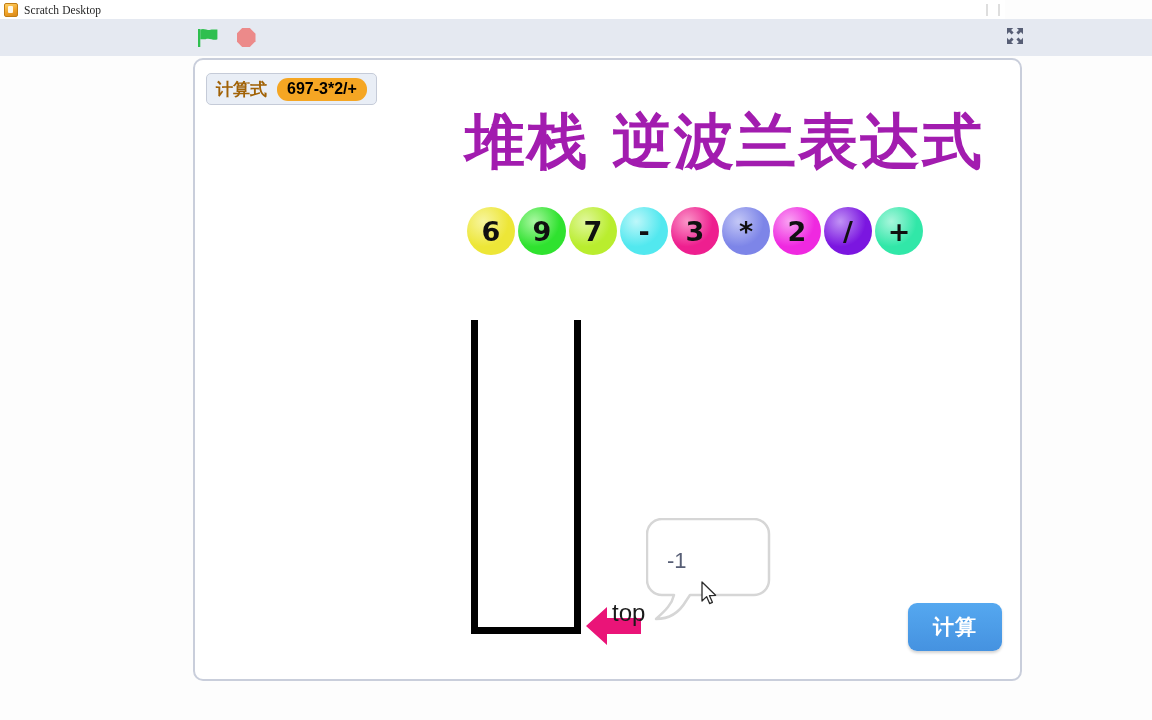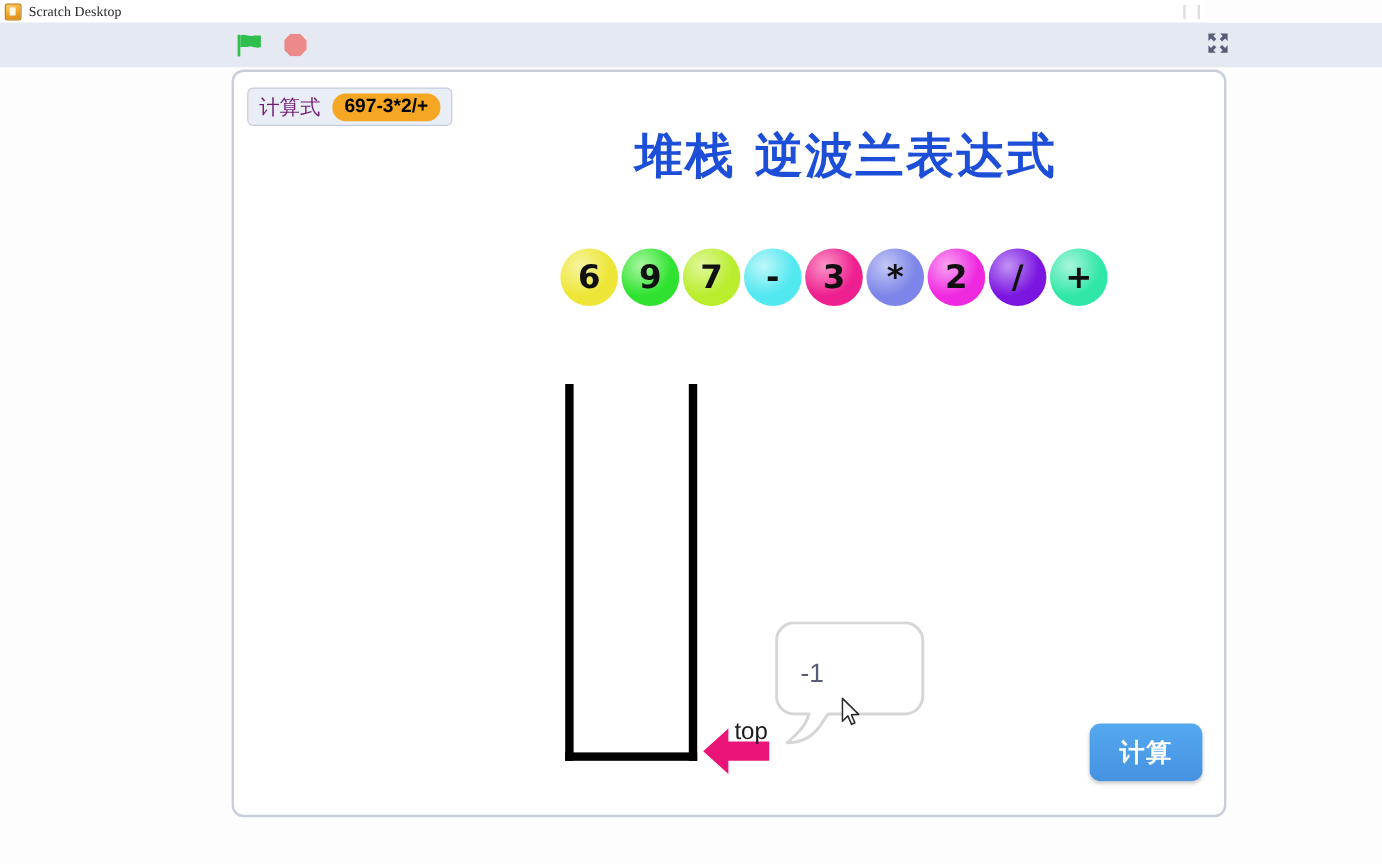--- a/index.html
+++ b/index.html
@@ -116,45 +116,45 @@
     background: #e9eef6;
     border: 1px solid #c5cbd8;
     border-radius: 5px;
     display: flex; align-items: center;
     padding: 0 9px;
     gap: 10px;
     box-sizing: border-box;
   }
   .monitor-label {
     font-size: 17px;
-    font-weight: normal;
-    color: #701a75;
+    font-weight: bold;
+    color: #a16207;
     white-space: nowrap;
   }
   .monitor-value {
     background: #f5a623;
     color: #000000;
     font-size: 16px;
     font-weight: bold;
     border-radius: 11px;
     padding: 2px 10px 3px 10px;
     min-width: 26px;
     text-align: center;
     white-space: nowrap;
   }
 
   
   .stage-title {
     position: absolute;
     left: 270px; top: 42px;
     width: 480px;
     text-align: center;
-    font-size: 40px;
-    font-weight: bold;
-    color: #1d4ed8;
+    font-size: 60px;
+    font-weight: bold;
+    color: #a21caf;
     letter-spacing: 2px;
     white-space: nowrap;
     font-family: "DejaVu Sans", "Liberation Sans", sans-serif;
   }
 
   
   .tokens {
     position: absolute;
     left: 272px; top: 147px;
     display: flex;
@@ -182,21 +182,21 @@
     border-right: 7px solid #000000;
     border-bottom: 7px solid #000000;
     box-sizing: border-box;
     background: transparent;
   }
 
   
   .top-label {
     position: absolute;
     left: 417px; top: 539px;
-    font-size: 20px;
+    font-size: 24px;
     color: #1a1a1a;
     font-family: "Liberation Sans", "DejaVu Sans", sans-serif;
   }
   .top-arrow {
     position: absolute;
     left: 389px; top: 543px;
     width: 60px; height: 48px;
   }
 
   

